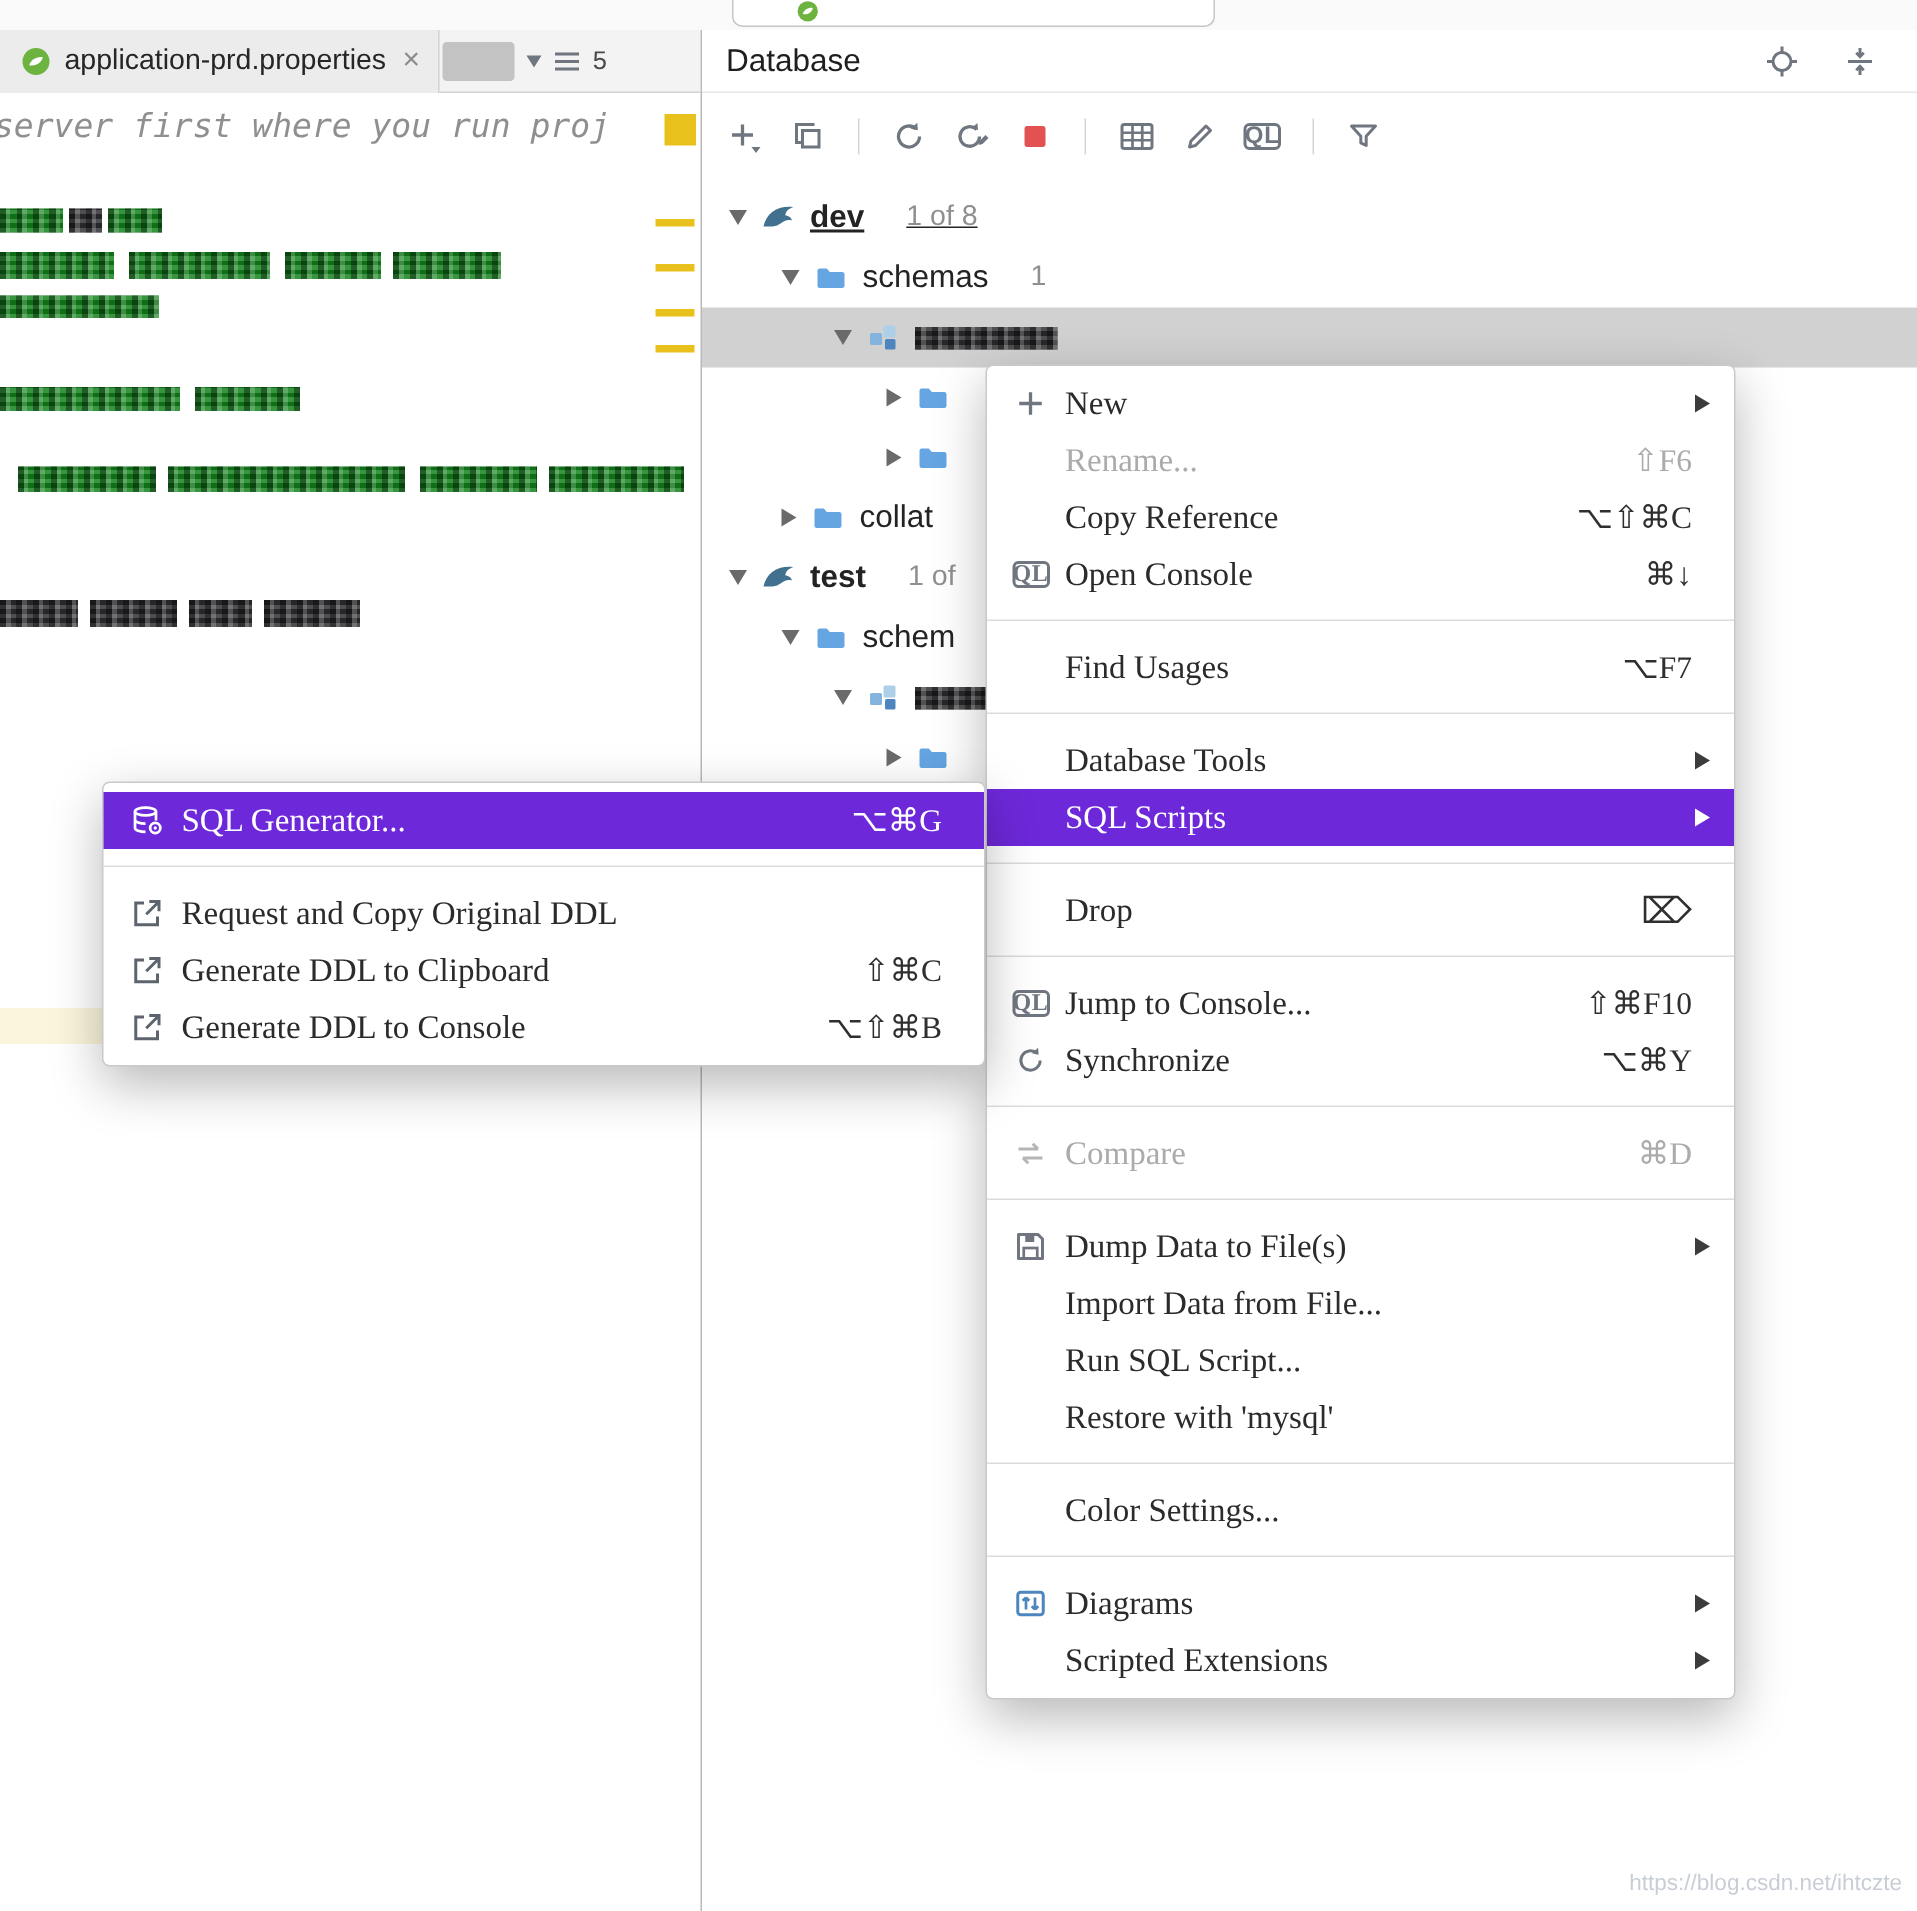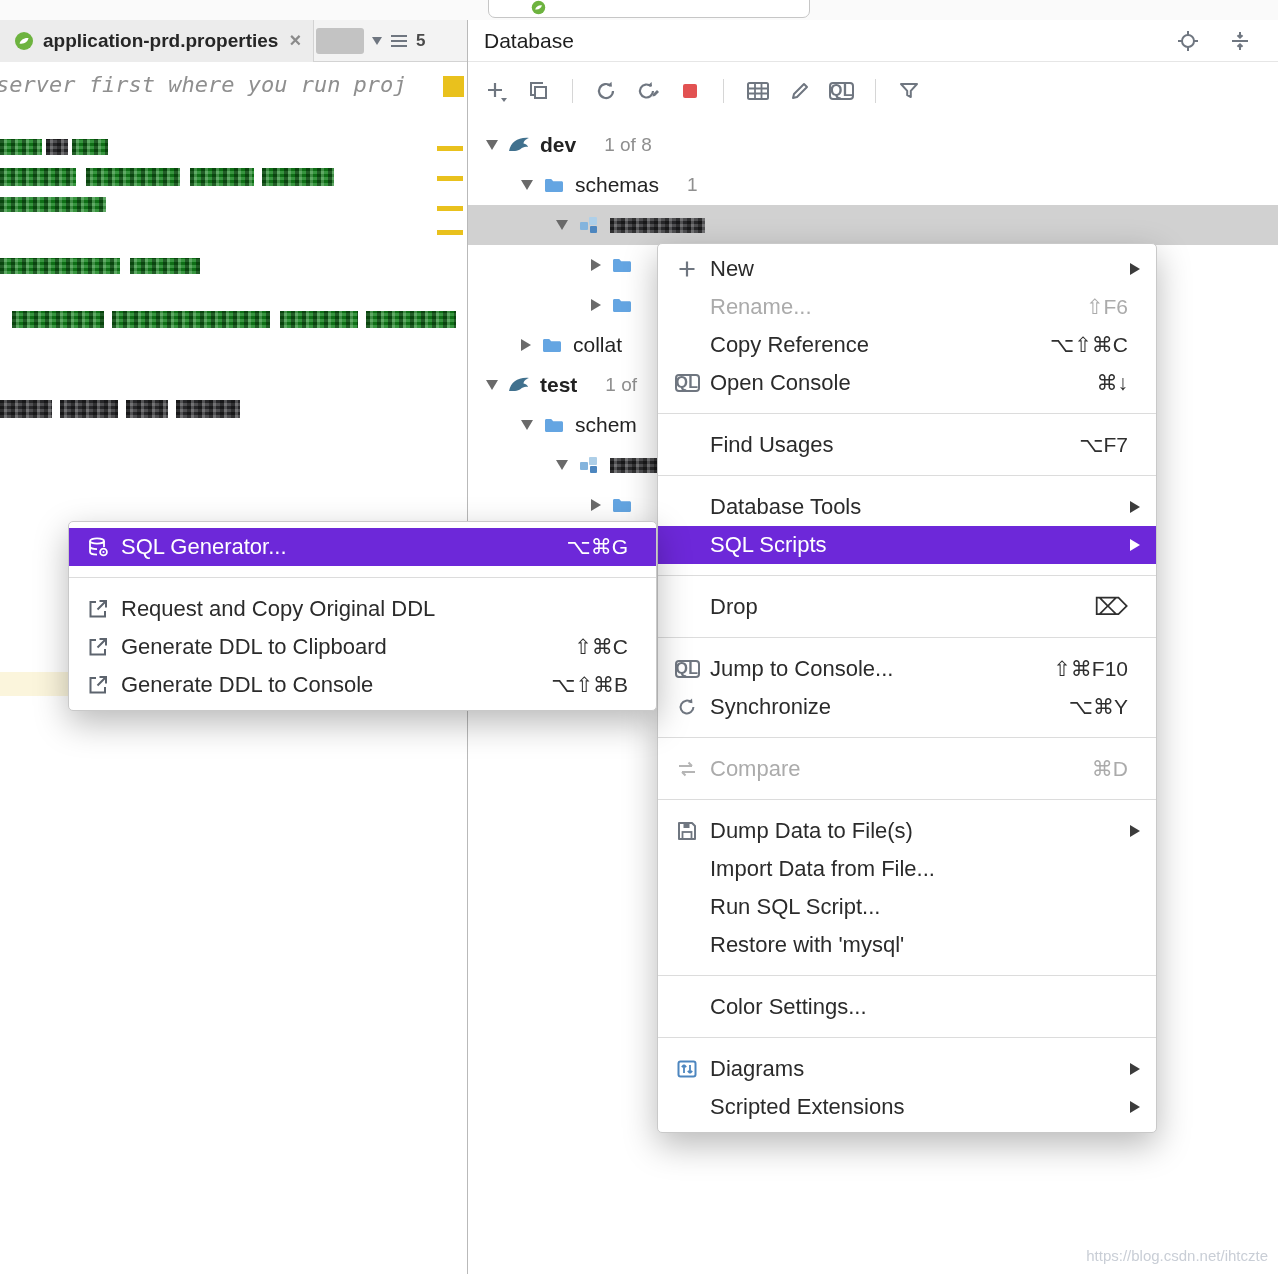--- a/index.html
+++ b/index.html
@@ -9,21 +9,21 @@
 
   
   .top-strip { position:absolute; left:0; top:0; width:1278px; height:20px; background:#fafafa; }
   .nav-pill { position:absolute; left:488px; top:-10px; width:322px; height:28px;
     background:#fff; border:1px solid #c6c6c6; border-radius:7px;
     display:flex; align-items:flex-end; padding:0 0 2px 42px; }
 
   
   .editor { position:absolute; left:0; top:20px; width:467px; height:1254px; background:#fff; }
   .tab-strip { position:absolute; left:0; top:0; width:467px; height:42px; background:#f3f3f3;
-    border-bottom:1px solid #d3d3d3; display:flex; align-items:center;font-weight:bold; }
+    border-bottom:1px solid #d3d3d3; display:flex; align-items:center; }
   .tab { height:42px; display:flex; align-items:center; gap:9px; padding:0 12px 0 14px;
     background:#ececec; border-right:1px solid #d3d3d3; }
   .tab-title { font-size:19px; color:#262626; white-space:nowrap; }
   .tab-close { font-size:20px; color:#8b8b8b; margin-left:2px; cursor:default; }
   .tab-scroll-block { width:48px; height:26px; background:#c3c3c3; border-radius:3px; margin-left:2px; }
   .tab-actions { display:flex; align-items:center; gap:7px; margin-left:8px; }
   .caret-down { width:0; height:0; border-top:8px solid #6f7680;
     border-left:5px solid transparent; border-right:5px solid transparent; }
   .tab-count { font-size:17px; color:#4a4a4a; }
 
@@ -55,21 +55,21 @@
   .chev { width:0; height:0; flex:0 0 auto; }
   .chev-exp { border-top:10px solid #6a6a6a; border-left:6.5px solid transparent; border-right:6.5px solid transparent; }
   .chev-col { border-left:10px solid #6a6a6a; border-top:6.5px solid transparent; border-bottom:6.5px solid transparent; }
   .t-icon { display:inline-flex; width:26px; justify-content:center; flex:0 0 auto; }
   .t-label.bold { font-weight:bold; }
   .t-meta { color:#8f8f8f; font-size:19px; margin-left:20px; }
   .t-redact { display:inline-block; }
 
   
   .menu { position:absolute; background:#ffffff; border:1px solid #c9c9c9; border-radius:5px;
-    box-shadow:0 12px 34px rgba(0,0,0,.28); padding:6px 0; }
+    box-shadow:0 12px 34px rgba(0,0,0,.28); padding:6px 0;font-family:Liberation Serif, serif; }
   .main-menu { left:657px; top:243px; width:500px; z-index:30; }
   .sub-menu  { left:68px;  top:521px; width:589px; z-index:40; }
   .menu-item { height:38px; display:flex; align-items:center; padding:0 16px 0 14px;
     font-size:22px; color:#2b2b2b; white-space:nowrap; }
   .mi-icon { width:30px; flex:0 0 30px; display:inline-flex; align-items:center; justify-content:center; margin-right:8px; }
   .mi-label { flex:0 1 auto; }
   .mi-shortcut { margin-left:auto; margin-right:12px; font-size:21px; color:#2f2f2f; }
   .mi-shortcut.glyph { font-size:24px; }
   .mi-arrow { margin-left:auto; width:0; height:0; border-left:10px solid #3c3c3c;
     border-top:6.5px solid transparent; border-bottom:6.5px solid transparent; }
@@ -223,21 +223,21 @@
       <span class="tb-sep"></span>
       <span class="icon-btn">
         <svg width="24" height="24" viewBox="0 0 24 24">
           <path d="M4 5h16l-6.2 6.8V18l-3.6-1.8v-4.4z" stroke="#6f7680" stroke-width="2" fill="none" stroke-linejoin="round"></path>
         </svg>
       </span>
     </div>
 
     <div class="db-tree">
 
-      <div class="tree-row" style="padding-left:18px;">
+      <div class="tree-row" style="padding-left:18px;text-decoration:underline;">
         <span class="chev chev-exp"></span>
         <span class="t-icon">
           <svg width="24" height="22" viewBox="0 0 24 22">
               <path d="M2 17C4 8 11 3 22 4c-4 1.5-5 3-5.5 5.5 2.5.5 4 1.5 4.5 3.5-6-1.5-7.5 4-13 4z" fill="#41718e"></path>
             </svg>
         </span>
         <span class="t-label bold">dev</span>
         <span class="t-meta">1 of 8</span>
       </div>
 

